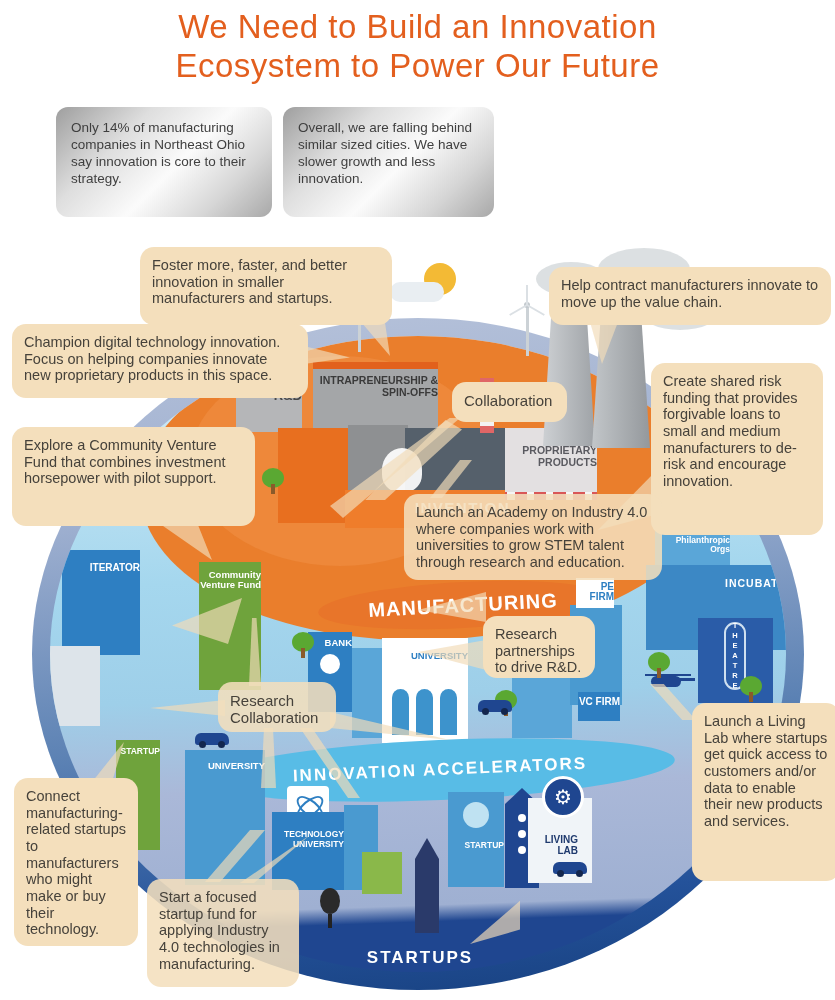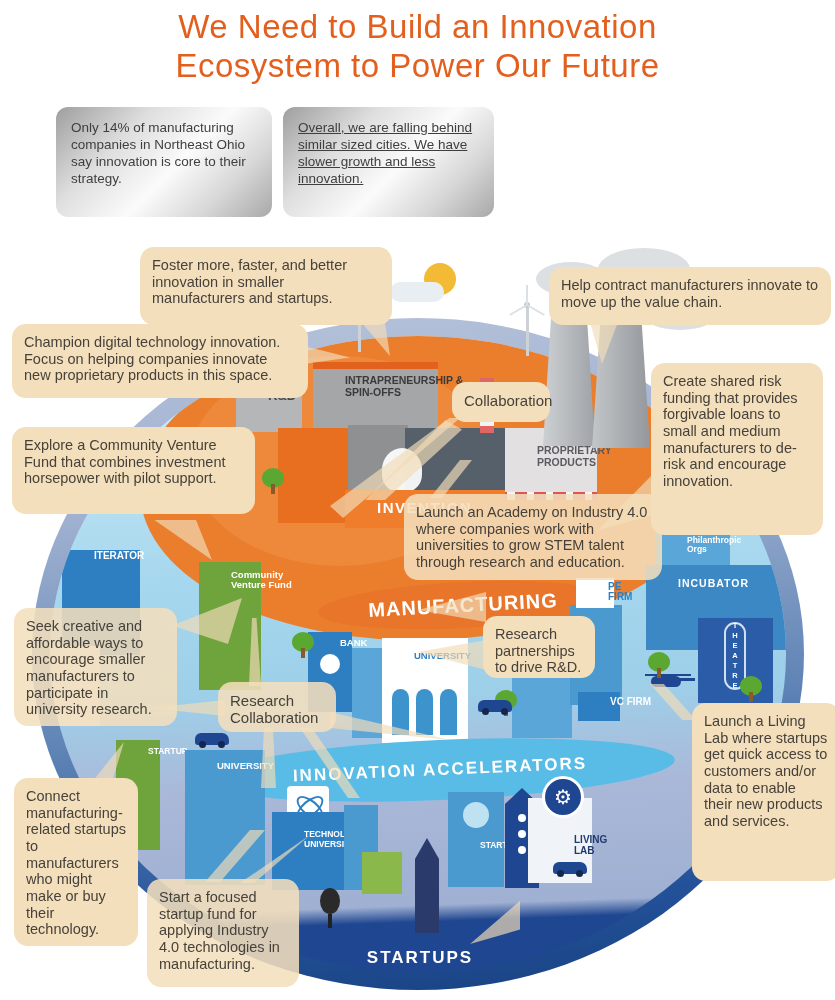--- a/index.html
+++ b/index.html
@@ -25,21 +25,21 @@
   
   .beam{position:absolute;background:rgba(242,220,184,0.68);z-index:40;}
 
   
   #globe-outer{position:absolute;left:32px;top:318px;width:772px;height:672px;border-radius:50%;z-index:10;
     background:linear-gradient(175deg,#b6c2da 0%,#9fb0d0 28%,#5c82b4 60%,#24529a 84%,#17407f 100%);}
   #globe-inner{position:absolute;left:50px;top:336px;width:736px;height:636px;border-radius:50%;overflow:hidden;z-index:11;
     background:linear-gradient(178deg,#eaf4fa 0%,#c3e4f3 16%,#a5d7ee 38%,#9ecfe9 56%,#aab8d8 70%,#9fb0d2 88%,#1f4690 90.5%,#1f4690 100%);}
 
   .bldg{position:absolute;box-sizing:border-box;}
-  .blabel{color:#fff;font-weight:bold;text-align:left;width:100%;display:block;padding-left:32px;}
+  .blabel{color:#fff;font-weight:bold;text-align:right;width:100%;display:block;}
   .rows-w{background-image:repeating-linear-gradient(to bottom,rgba(255,255,255,.75) 0 4px,transparent 4px 12px);
           background-repeat:repeat-y;background-size:68% auto;background-position:center 0;}
   .rows-d{background-image:repeating-linear-gradient(to bottom,rgba(45,45,45,.5) 0 4px,transparent 4px 11px);
           background-repeat:repeat-y;background-size:70% auto;background-position:center 0;}
 
   .tree{position:absolute;width:22px;height:26px;}
   .tree i{position:absolute;left:9px;bottom:0;width:4px;height:10px;background:#8a5a2a;}
   .tree b{position:absolute;left:0;top:0;width:22px;height:20px;border-radius:50%;background:#5aa832;}
   .car{position:absolute;width:34px;height:12px;background:#1f4690;border-radius:6px 7px 3px 3px;}
   .car i{position:absolute;bottom:-3px;width:7px;height:7px;border-radius:50%;background:#13264e;}
@@ -58,21 +58,21 @@
   .arch{position:absolute;bottom:8px;width:17px;height:46px;background:#3d93cc;border-radius:9px 9px 0 0;}
 </style>
 </head>
 <body>
 
 <div id="canvas">
 
   <div id="title"><span>We Need to Build an Innovation Ecosystem to Power Our Future</span></div>
 
   <div class="statbox" style="left:56px;top:107px;width:216px;height:110px;"><span>Only 14% of manufacturing companies in Northeast Ohio say innovation is core to their strategy.</span></div>
-  <div class="statbox" style="left:283px;top:107px;width:211px;height:110px;text-decoration:underline;"><span>Overall, we are falling behind similar sized cities. We have slower growth and less innovation.</span></div>
+  <div class="statbox" style="left:283px;top:107px;width:211px;height:110px;"><span>Overall, we are falling behind similar sized cities. We have slower growth and less innovation.</span></div>
 
   <div id="globe-outer"></div>
   <div id="globe-inner">
 
     <div class="abs" style="left:90px;top:-8px;width:580px;height:312px;border-radius:50%;background:#ea7e2c;transform:rotate(-2deg);"></div>
     <div class="abs" style="left:140px;top:20px;width:300px;height:210px;border-radius:50%;background:#f29247;opacity:.5;"></div>
 
     <div class="bldg rows-d" style="left:186px;top:46px;width:66px;height:50px;background:#b5b6b8;background-position:center 26px;">
       <span class="blabel" style="color:#4a4a4a;font-size:13px;margin-top:6px;">R&amp;D</span>
     </div>
@@ -90,21 +90,21 @@
     </div>
     <div class="bldg" style="left:455px;top:92px;width:92px;height:72px;background:#e3e0e1;border-bottom:8px solid;border-image:repeating-linear-gradient(to right,#d95757 0 10px,#f5f5f5 10px 16px) 8;">
       <span class="blabel" style="color:#5a5a60;font-size:10.5px;line-height:1.15;margin-top:16px;">PROPRIETARY PRODUCTS</span>
     </div>
 
     <div class="band" style="left:268px;top:246px;width:290px;height:46px;background:#e8752a;transform:rotate(-3deg);font-size:20px;letter-spacing:1px;">
       <span>MANUFACTURING</span>
     </div>
 
     <div class="bldg rows-w" style="left:12px;top:214px;width:78px;height:105px;background:#2e7fc2;background-position:center 34px;">
-      <span class="blabel" style="font-size:10px;margin-top:0;">ITERATOR</span>
+      <span class="blabel" style="font-size:10px;margin-top:12px;">ITERATOR</span>
     </div>
     <div class="bldg rows-w" style="left:108px;top:226px;width:62px;height:128px;background:#6fa33c;background-position:center 44px;margin-left:41px;">
       <span class="blabel" style="font-size:9.5px;line-height:1.1;margin-top:8px;">Community Venture Fund</span>
     </div>
     <div class="bldg" style="left:-10px;top:310px;width:60px;height:80px;background:#dde4ea;"></div>
 
     <div class="bldg" style="left:258px;top:296px;width:44px;height:80px;background:#2e7fc2;">
       <span class="blabel" style="font-size:9.5px;margin-top:5px;">BANK</span>
       <span class="abs" style="left:12px;top:22px;width:20px;height:20px;border-radius:50%;background:#fff;"></span>
     </div>
@@ -264,23 +264,22 @@
   <div class="beam" style="left:84px;top:742px;width:40px;height:40px;clip-path:polygon(20% 100%,70% 100%,100% 0);"></div>
   <div class="beam" style="left:205px;top:830px;width:60px;height:52px;clip-path:polygon(0 100%,25% 100%,100% 0,75% 0);"></div>
   <div class="beam" style="left:240px;top:835px;width:70px;height:48px;clip-path:polygon(0 100%,20% 100%,100% 0);"></div>
   <div class="beam" style="left:470px;top:896px;width:50px;height:48px;clip-path:polygon(100% 10%,100% 70%,0 100%);"></div>
   <div class="beam" style="left:650px;top:684px;width:46px;height:36px;clip-path:polygon(0 0,30% 0,100% 100%,70% 100%);"></div>
 
   <div class="callout" style="left:140px;top:247px;width:252px;height:78px;"><span>Foster more, faster, and better innovation in smaller manufacturers and startups.</span></div>
   <div class="callout" style="left:12px;top:324px;width:296px;height:74px;"><span>Champion digital technology innovation. Focus on helping companies innovate new proprietary products in this space.</span></div>
   <div class="callout" style="left:549px;top:267px;width:282px;height:58px;"><span>Help contract manufacturers innovate to move up the value chain.</span></div>
   <div class="callout" style="left:651px;top:363px;width:172px;height:172px;"><span>Create shared risk funding that provides forgivable loans to small and medium manufacturers to de-risk and encourage innovation.</span></div>
-  <div class="callout" style="left:12px;top:427px;width:243px;height:87px;"><span>Explore a Community Venture Fund that combines investment horsepower with pilot support.</span></div>
-  <div class="callout" style="left:452px;top:382px;width:98px;height:40px;font-size:15px;"><span>Collaboration</span></div>
+  <div class="callout" style="left:12px;top:427px;width:243px;height:99px;"><span>Explore a Community Venture Fund that combines investment horsepower with pilot support.</span></div>
+  <div class="callout" style="left:452px;top:382px;width:115px;height:40px;font-size:15px;"><span>Collaboration</span></div>
   <div class="callout tr" style="left:404px;top:494px;width:258px;height:86px;"><span>Launch an Academy on Industry 4.0 where companies work with universities to grow STEM talent through research and education.</span></div>
-  <div class="callout tr" style="left:14px;top:608px;width:163px;height:118px;"><span>Seek creative and affordable ways to encourage smaller manufacturers to participate in university research.</span></div>
   <div class="callout" style="left:483px;top:616px;width:112px;height:62px;"><span>Research partnerships to drive R&amp;D.</span></div>
   <div class="callout tr" style="left:218px;top:682px;width:118px;height:50px;font-size:15px;"><span>Research Collaboration</span></div>
   <div class="callout" style="left:692px;top:703px;width:148px;height:178px;"><span>Launch a Living Lab where startups get quick access to customers and/or data to enable their new products and services.</span></div>
   <div class="callout" style="left:14px;top:778px;width:124px;height:168px;"><span>Connect manufacturing-related startups to manufacturers who might make or buy their technology.</span></div>
   <div class="callout tr" style="left:147px;top:879px;width:152px;height:108px;"><span>Start a focused startup fund for applying Industry 4.0 technologies in manufacturing.</span></div>
 
 </div>
 
 </body></html>

